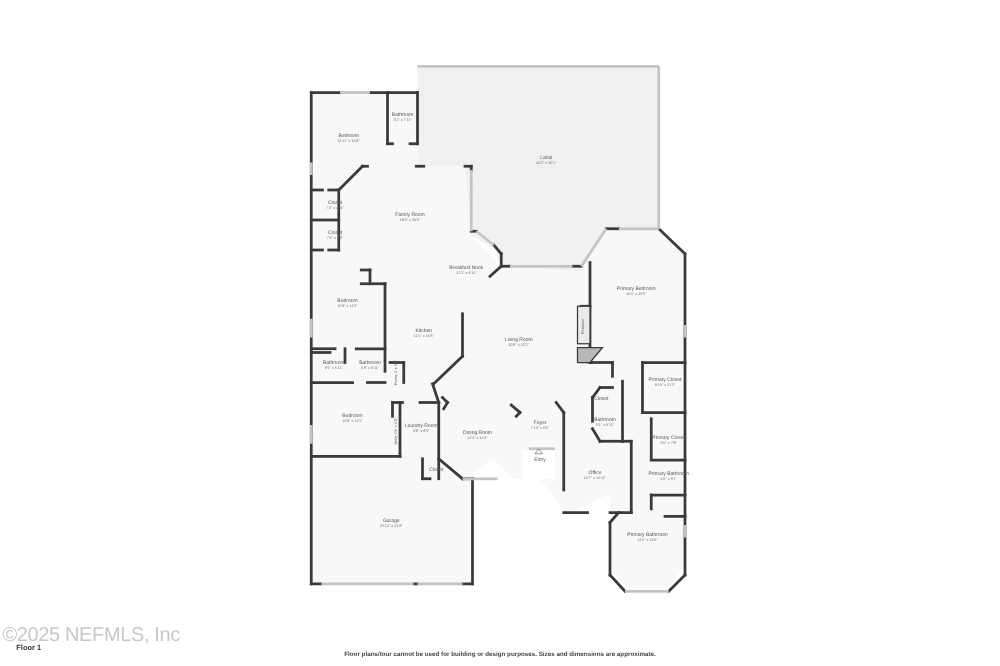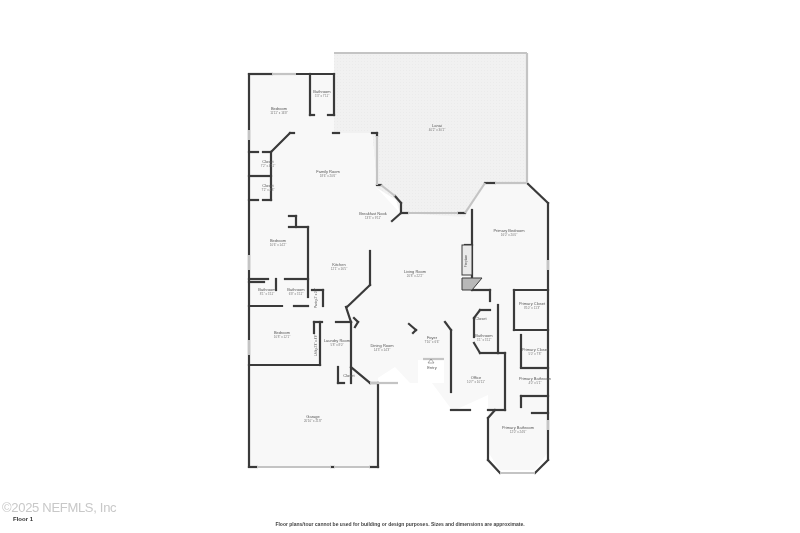--- a/index.html
+++ b/index.html
@@ -2,21 +2,21 @@
 <html><head>
 <meta charset="utf-8">
 <style>
   html,body{margin:0;padding:0;background:#ffffff;}
   body{width:800px;height:533px;position:relative;overflow:hidden;font-family:"Liberation Sans",sans-serif;}
   #plan{position:absolute;left:0;top:0;}
   .lbl{position:absolute;transform:translate(-50%,-50%);text-align:center;color:#555;white-space:nowrap;line-height:1.15;}
   .lbl .n{font-size:4px;display:block;}
   .lbl .d{font-size:3px;display:block;color:#777;}
   .vlbl{position:absolute;transform:translate(-50%,-50%) rotate(-90deg);font-size:3px;color:#555;white-space:nowrap;text-align:center;line-height:1.1;}
-  #wm{position:absolute;left:2px;top:500px;font-size:13px;color:#c8c8c8;letter-spacing:-0.3px;}
+  #wm{position:absolute;left:2px;top:500px;font-size:16px;color:#c8c8c8;letter-spacing:-0.3px;}
   #floor{position:absolute;left:13px;top:516px;font-size:6px;font-weight:bold;color:#333;}
   #disc{position:absolute;left:400px;top:521px;transform:translateX(-50%);font-size:5px;font-weight:bold;color:#444;white-space:nowrap;}
 </style>
 </head>
 <body>
 
 <svg id="plan" width="800" height="533" viewBox="0 0 800 533" xmlns="http://www.w3.org/2000/svg">
   <defs>
     <pattern id="hatch" width="3" height="3" patternUnits="userSpaceOnUse">
       <rect width="3" height="3" fill="#f1f1f1"></rect>

